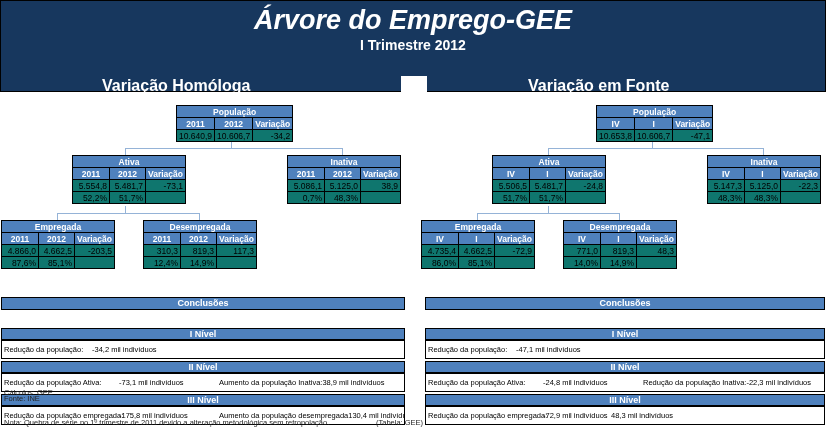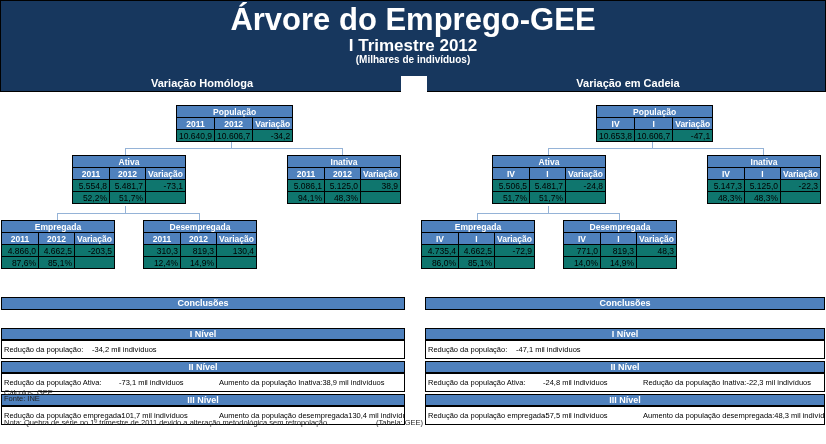--- a/index.html
+++ b/index.html
@@ -6,26 +6,26 @@
   html,body { background:#fff; }
   body {
     position:relative; width:826px; height:444px; overflow:hidden;
     font-family:"Liberation Sans", sans-serif; color:#000;
   }
   
   .banner {
     position:absolute; left:0; top:0; width:826px; height:92px;
     background:#17375E; border:1px solid #000; color:#fff; text-align:center;
   }
-  .banner .title { font-size:31px; font-weight:bold; line-height:30px; padding-top:4px; }
-  .banner .subtitle { font-size:17px; font-weight:bold; line-height:17px; margin-top:2px; }
+  .banner .title { font-size:27px; font-weight:bold; line-height:30px; padding-top:4px;font-style:italic; }
+  .banner .subtitle { font-size:14px; font-weight:bold; line-height:17px; margin-top:2px; }
   .banner .unit { font-size:10px; font-weight:bold; line-height:12px; }
   .half-label {
-    position:absolute; top:77px; width:200px; text-align:center;
-    font-size:11px; font-weight:bold; color:#fff;
+    position:absolute; top:77px; width:200px; 
+    font-size:16px; font-weight:bold; color:#fff;
   }
   .notch { position:absolute; left:401px; top:76px; width:26px; height:16px; background:#fff; }
   
   table.node { position:absolute; border-collapse:collapse; table-layout:fixed; background:#fff; }
   table.node td {
     border:1px solid #000; height:12px; padding:0 2px;
     font-size:8.5px; overflow:hidden; white-space:nowrap;
   }
   td.blue { background:#4F81BD; color:#fff; font-weight:bold; text-align:center; }
   td.t { font-size:9px; }
@@ -49,24 +49,23 @@
   .cl2 { padding-left:32px; }
   
   .foot { position:absolute; font-size:7.5px; color:#222; white-space:nowrap; }
 </style>
 </head>
 <body>
 
 <div class="banner">
   <div class="title">Árvore do Emprego-GEE</div>
   <div class="subtitle">I Trimestre 2012</div>
-  <div class="unit">(Milhares de indivíduos)</div>
 </div>
 <div class="half-label" style="left:102px">Variação Homóloga</div>
-<div class="half-label" style="left:528px">Variação em Cadeia</div>
+<div class="half-label" style="left:528px">Variação em Fonte</div>
 <div class="notch"></div>
 
 <table class="node" style="left:176px;top:105px">
   <colgroup>
       <col style="width:37px">
       <col style="width:36px">
       <col style="width:38px">
     </colgroup>
   <tbody>
   <tr>
@@ -127,21 +126,21 @@
     <td class="blue">2011</td>
     <td class="blue">2012</td>
     <td class="blue">Variação</td>
   </tr>
   <tr>
     <td class="num">5.086,1</td>
     <td class="num">5.125,0</td>
     <td class="num">38,9</td>
   </tr>
   <tr>
-    <td class="num">94,1%</td>
+    <td class="num">0,7%</td>
     <td class="num">48,3%</td>
     <td class="num"></td>
   </tr>
   </tbody>
 </table>
 
 <table class="node" style="left:1px;top:220px">
   <colgroup>
       <col style="width:37px">
       <col style="width:36px">
@@ -180,21 +179,21 @@
         <td colspan="3" class="blue t">Desempregada</td>
       </tr>
   <tr>
     <td class="blue">2011</td>
     <td class="blue">2012</td>
     <td class="blue">Variação</td>
   </tr>
   <tr>
     <td class="num">310,3</td>
     <td class="num">819,3</td>
-    <td class="num">130,4</td>
+    <td class="num">117,3</td>
   </tr>
   <tr>
     <td class="num">12,4%</td>
     <td class="num">14,9%</td>
     <td class="num"></td>
   </tr>
   </tbody>
 </table>
 
 <div class="line" style="left:231px;top:142px;width:1px;height:7px"></div>
@@ -362,21 +361,21 @@
   <div class="cbar">II Nível</div>
   <div class="crow">
     <span class="cl">Redução da  população Ativa:</span>
     <span class="cv">-73,1 mil indivíduos</span>
     <span class="cl2">Aumento da população Inativa:</span>
     <span class="cv">38,9 mil indivíduos</span>
   </div>
   <div class="cbar">III Nível</div>
   <div class="crow">
     <span class="cl">Redução da  população empregada:</span>
-    <span class="cv">-101,7 mil indivíduos</span>
+    <span class="cv">-175,8 mil indivíduos</span>
     <span class="cl2">Aumento da população desempregada</span>
     <span class="cv">130,4 mil indivíduos</span>
   </div>
 </div>
 
 <div class="concl" style="left:425px;width:400px">
   <div class="cbar main">Conclusões</div>
   <div class="cbar">I Nível</div>
   <div class="crow short">
     <span class="cl">Redução da  população:</span>
@@ -387,22 +386,21 @@
   <div class="cbar">II Nível</div>
   <div class="crow">
     <span class="cl">Redução da  população Ativa:</span>
     <span class="cv">-24,8 mil indivíduos</span>
     <span class="cl2">Redução da  população Inativa:</span>
     <span class="cv">-22,3 mil indivíduos</span>
   </div>
   <div class="cbar">III Nível</div>
   <div class="crow">
     <span class="cl">Redução da  população empregada:</span>
-    <span class="cv">-57,5 mil indivíduos</span>
-    <span class="cl2">Aumento da população desempregada:</span>
+    <span class="cv">-72,9 mil indivíduos</span>
     <span class="cv">48,3 mil indivíduos</span>
   </div>
 </div>
 
 <div class="foot" style="left:4px;top:394px">Fonte: INE</div>
 <div class="foot" style="left:4px;top:388px">Cálculos: GEE</div>
 <div class="foot" style="left:4px;top:418px">Nota: Quebra de série no 1º trimestre de 2011 devido a alteração metodológica sem retropolação.</div>
 <div class="foot" style="left:376px;top:418px">(Tabela: GEE)</div>
 
 </body></html>

